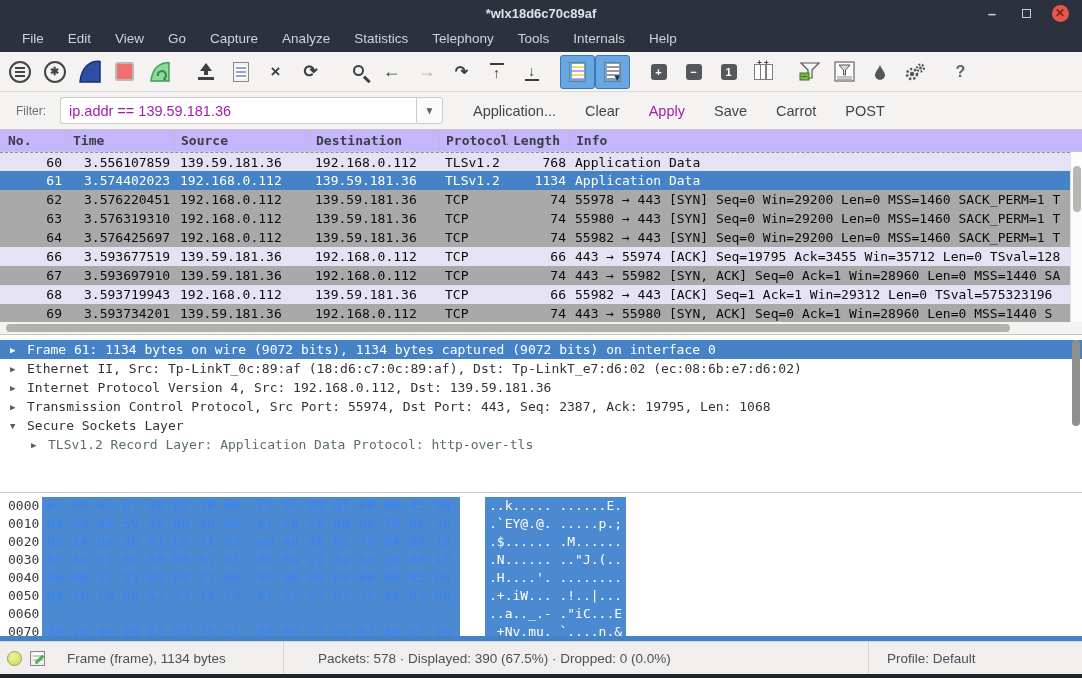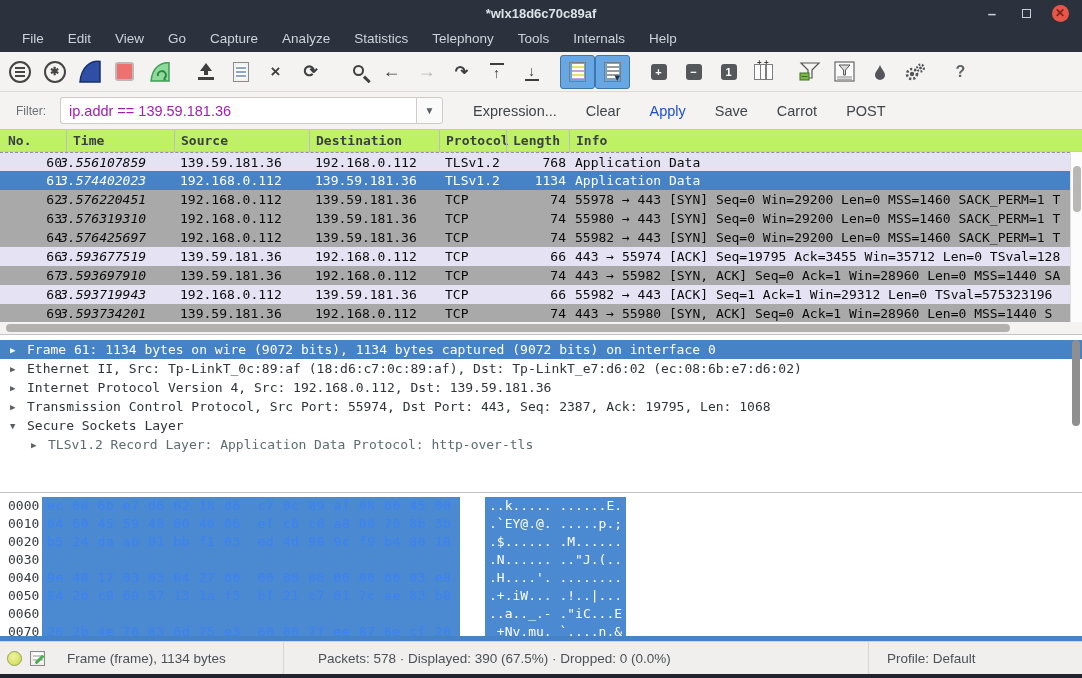--- a/index.html
+++ b/index.html
@@ -50,36 +50,36 @@
   .arrow-glyph { font-size:18px; }
   #tb-forward .arrow-glyph { color:#b6b6b6; }
   #tb-help .glyph { color:#5e6368; font-size:16px; }
 
   
   #filterbar { position:absolute; left:0; top:92px; width:100%; height:38px; background:#f4f3f1; border-bottom:1px solid #c9c7c4; display:flex; align-items:center; }
   #filter-label { color:#6b7076; font-size:12px; margin-left:16px; }
   #filter-input { margin-left:14px; width:356px; height:27px; border:1px solid #cfccc8; border-right:none; border-radius:3px 0 0 3px; background:#fff; font-family:"Liberation Sans",sans-serif; font-size:14.5px; color:#a21caf; padding:0 8px; outline:none; }
   #filter-dd { width:27px; height:27px; border:1px solid #cfccc8; border-radius:0 3px 3px 0; background:#fbfafa; color:#5a5f64; font-size:10px; display:flex; align-items:center; justify-content:center; }
   .fbtn { font-size:14.5px; color:#3f454b; margin-left:29px; }
-  .fbtn.disabled { color:#1d4ed8; }
+  .fbtn.disabled { color:#a21caf; }
   .fbtn:first-of-type { margin-left:30px; }
 
   
-  #pheader { position:absolute; left:0; top:130px; width:100%; height:22px; background:#bef264; border-bottom:1px solid #c9c7d6; font-family:"DejaVu Sans Mono",monospace; font-size:13px; font-weight:bold; color:#3a3f45; }
+  #pheader { position:absolute; left:0; top:130px; width:100%; height:22px; background:#c4b5fd; border-bottom:1px solid #c9c7d6; font-family:"DejaVu Sans Mono",monospace; font-size:13px; font-weight:bold; color:#3a3f45; }
   .hcell { position:absolute; top:0; height:22px; line-height:21px; padding-left:6px; border-left:1px solid #bdbbcd; }
   .hcell.first { border-left:none; }
   #plist { position:absolute; left:0; top:152px; width:1070px; height:170px; overflow:hidden; background:#fff; }
   .prow { position:relative; width:1140px; height:19px; font-family:"DejaVu Sans Mono",monospace; font-size:13px; line-height:19px; color:#0b0b0b; }
   .prow.lavender { background:var(--row_lavender); }
   .prow.gray { background:var(--row_gray); }
   .prow.selected { background:var(--selection); color:#fff; }
   .prow.dashed-top { border-top:1px dashed #8d8d9d; }
   .prow span { position:absolute; top:0; white-space:pre; }
   .c-no { left:6px; width:56px; text-align:right; }
-  .c-time { left:60px;font-style:italic; }
+  .c-time { left:84px; }
   .c-src { left:180px; }
   .c-dst { left:315px; }
   .c-proto { left:445px; }
   .c-len { left:500px; width:66px; text-align:right; }
   .c-info { left:575px; width:492px; overflow:hidden; }
   #plist-vscroll { position:absolute; right:0; top:152px; width:12px; height:170px; background:#fcfcfc; border-left:1px solid #e2e0de; }
   #plist-vthumb { position:absolute; left:2px; top:14px; width:8px; height:46px; background:#b9b7b5; border-radius:4px; }
   #plist-hscroll { position:absolute; left:0; top:322px; width:100%; height:12px; background:#f4f3f1; }
   #plist-hthumb { position:absolute; left:6px; top:2px; width:1004px; height:8px; background:#b3b1ae; border-radius:4px; }
 
@@ -268,21 +268,21 @@
       </span>
   </div>
 
   <div id="filterbar">
     <span id="filter-label">Filter:</span>
     <input id="filter-input" value="ip.addr == 139.59.181.36" style="">
     <span id="filter-dd">
         <span>▼</span>
       </span>
     <span id="filter-actions" style="display:flex;">
-        <span class="fbtn">Expression...</span>
+        <span class="fbtn">Application...</span>
         <span class="fbtn">Clear</span>
         <span class="fbtn disabled">Apply</span>
         <span class="fbtn">Save</span>
         <span class="fbtn">Carrot</span>
         <span class="fbtn">POST</span>
       </span>
   </div>
 
   <div id="pheader">
       <span class="hcell first" style="left: 2px;">No.</span>
@@ -419,20 +419,21 @@
           <div class="hexbg"></div>
           <div class="asciibg"></div>
           <span class="hoff">0020</span>
           <span class="hex">b5 24 da a6 01 bb f1 03  ed 4d 98 9c f9 b4 80 18</span>
           <span class="ascii">.$...... .M......</span>
         </div>
         <div class="hrow">
           <div class="hexbg"></div>
           <div class="asciibg"></div>
           <span class="hoff">0030</span>
+          <span class="hex">02 4e c1 0c 00 00 01 01  08 0a 22 4a bc 28 00 13</span>
           <span class="ascii">.N...... .."J.(..</span>
         </div>
         <div class="hrow">
           <div class="hexbg"></div>
           <div class="asciibg"></div>
           <span class="hoff">0040</span>
           <span class="hex">9e 48 17 03 03 04 27 00  00 00 00 00 00 00 03 e8</span>
           <span class="ascii">.H....'. ........</span>
         </div>
         <div class="hrow">

